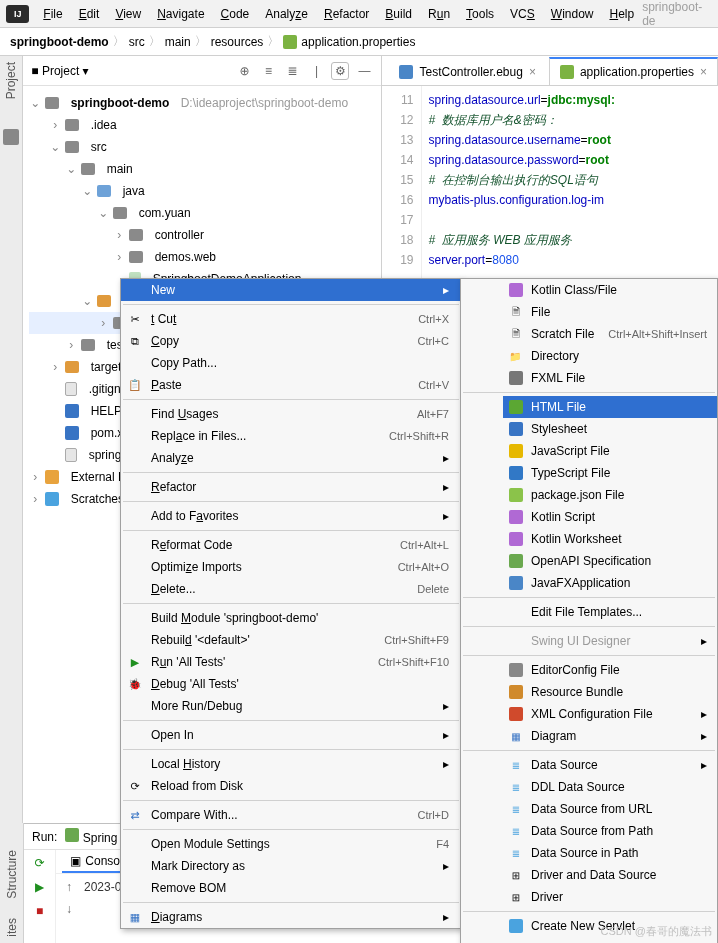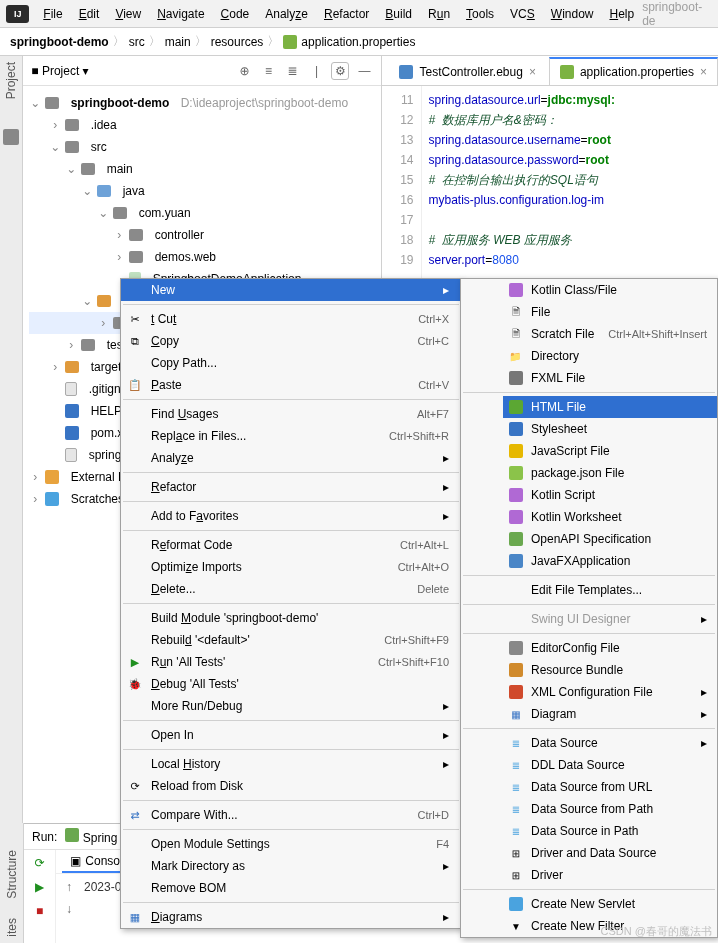--- a/index.html
+++ b/index.html
@@ -363,20 +363,26 @@
       <span>Stylesheet</span>
     </div>
   <div class="sub-row">
       <span class="ic">
         <span class="ibox" style="background:#e6b800"></span>
       </span>
       <span>JavaScript File</span>
     </div>
   <div class="sub-row">
       <span class="ic">
+        <span class="ibox" style="background:#3178c6"></span>
+      </span>
+      <span>TypeScript File</span>
+    </div>
+  <div class="sub-row">
+      <span class="ic">
         <span class="ibox" style="background:#8bc34a"></span>
       </span>
       <span>package.json File</span>
     </div>
   <div class="sub-row">
       <span class="ic">
         <span class="ibox" style="background:#b069d4"></span>
       </span>
       <span>Kotlin Script</span>
     </div>

